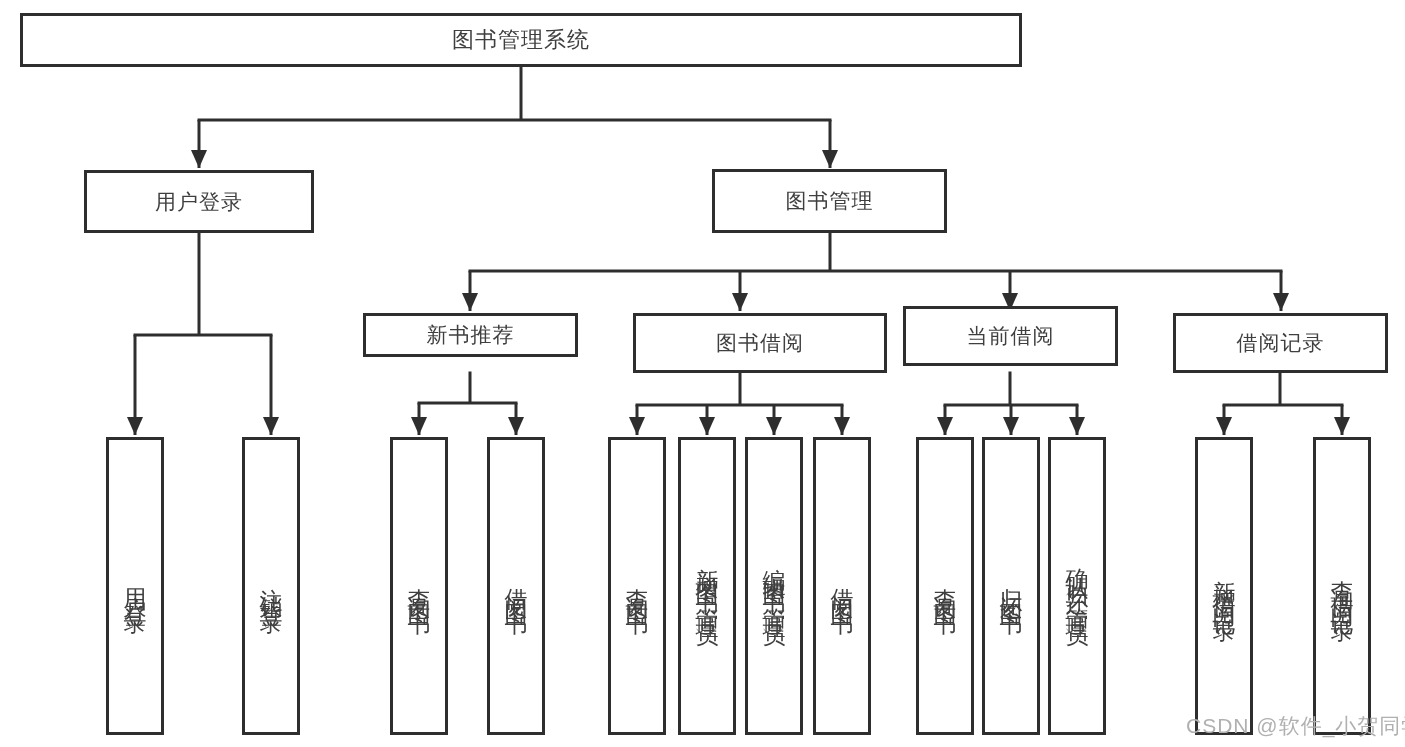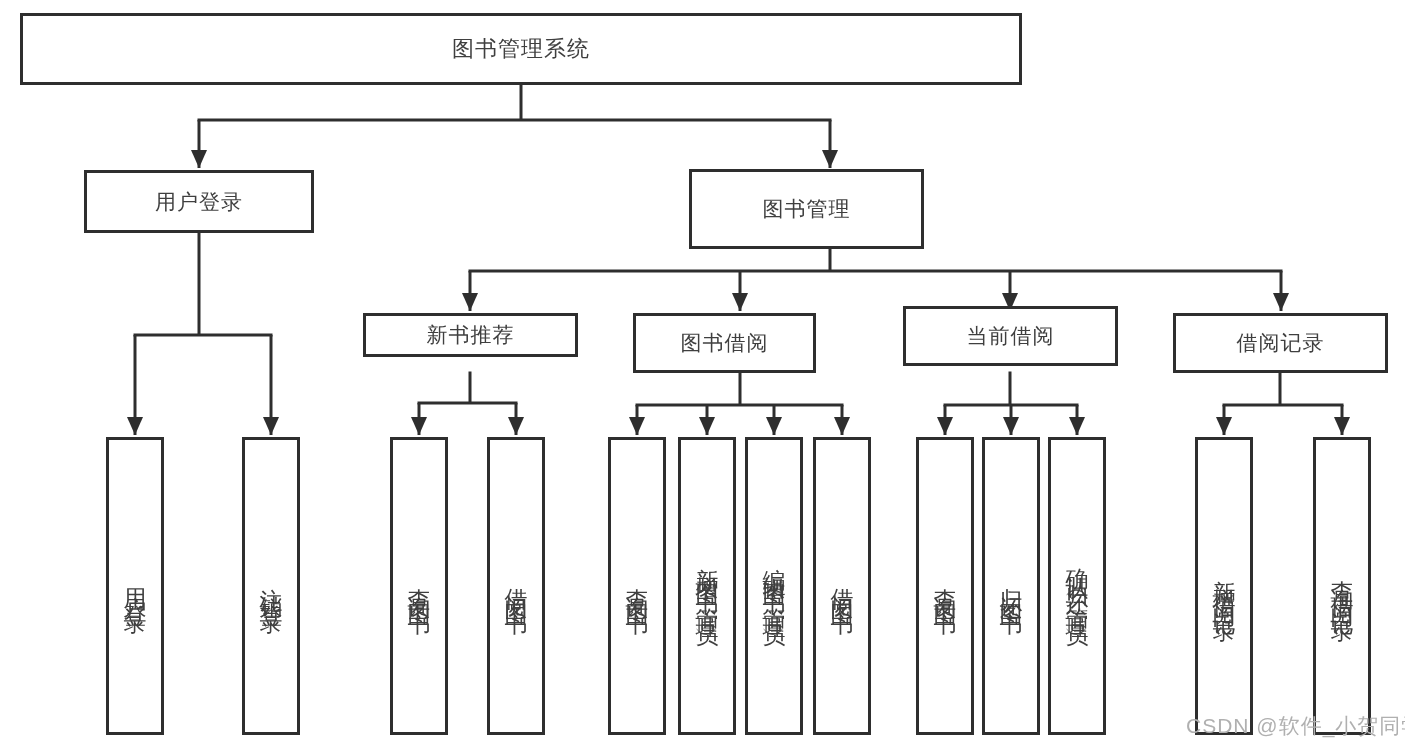--- a/index.html
+++ b/index.html
@@ -94,35 +94,35 @@
       <path d="M774 405 V435" marker-end="url(#arrow)"></path>
       <path d="M842 405 V435" marker-end="url(#arrow)"></path>
       <path d="M945 405 V435" marker-end="url(#arrow)"></path>
       <path d="M1011 405 V435" marker-end="url(#arrow)"></path>
       <path d="M1077 405 V435" marker-end="url(#arrow)"></path>
       <path d="M1224 405 V435" marker-end="url(#arrow)"></path>
       <path d="M1342 405 V435" marker-end="url(#arrow)"></path>
     </g>
   </svg>
 
-  <div class="node root" style="left:20px; top:13px; width:1002px; height:72px;">
+  <div class="node root" style="left:20px; top:13px; width:1002px; height:54px;">
     <span>图书管理系统</span>
   </div>
 
   <div class="node" style="left:84px; top:170px; width:230px; height:63px;">
     <span>用户登录</span>
   </div>
-  <div class="node" style="left:689px; top:169px; width:235px; height:80px;">
+  <div class="node" style="left:712px; top:169px; width:235px; height:64px;">
     <span>图书管理</span>
   </div>
 
   <div class="node" style="left:363px; top:313px; width:215px; height:44px;">
     <span>新书推荐</span>
   </div>
-  <div class="node" style="left:633px; top:313px; width:183px; height:60px;">
+  <div class="node" style="left:633px; top:313px; width:254px; height:60px;">
     <span>图书借阅</span>
   </div>
   <div class="node" style="left:903px; top:306px; width:215px; height:60px;">
     <span>当前借阅</span>
   </div>
   <div class="node" style="left:1173px; top:313px; width:215px; height:60px;">
     <span>借阅记录</span>
   </div>
 
   <div class="node leaf" style="left:106px;">

